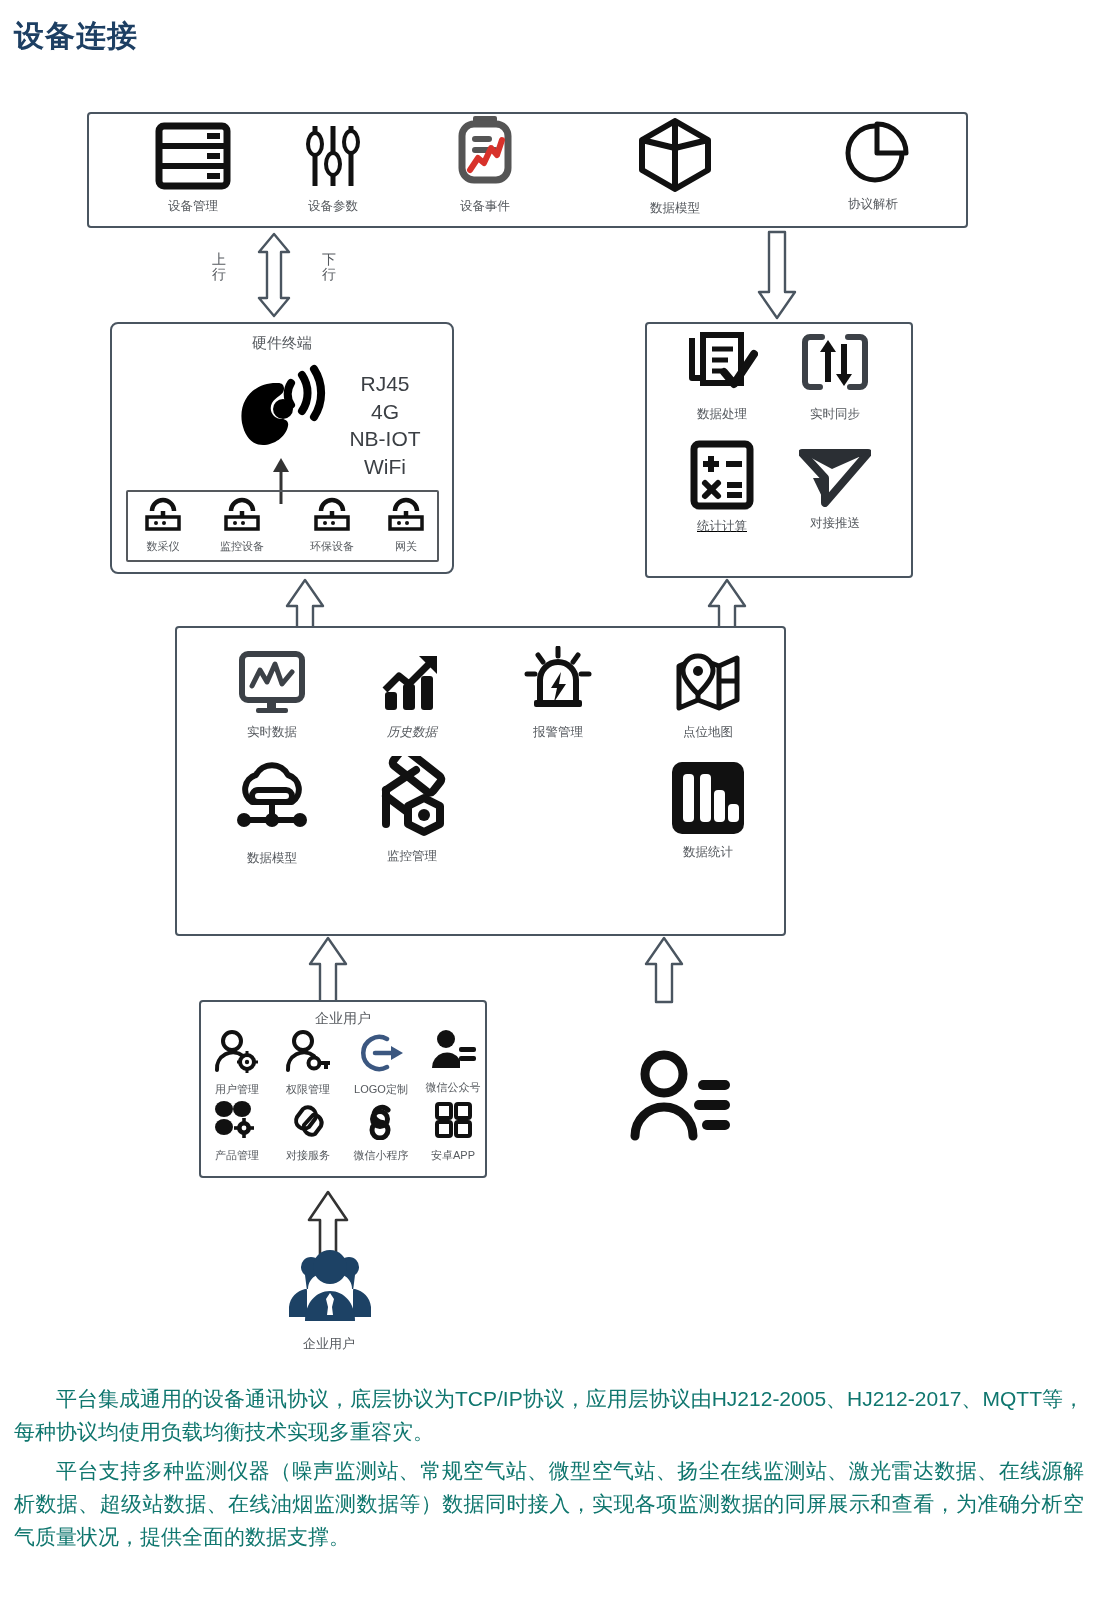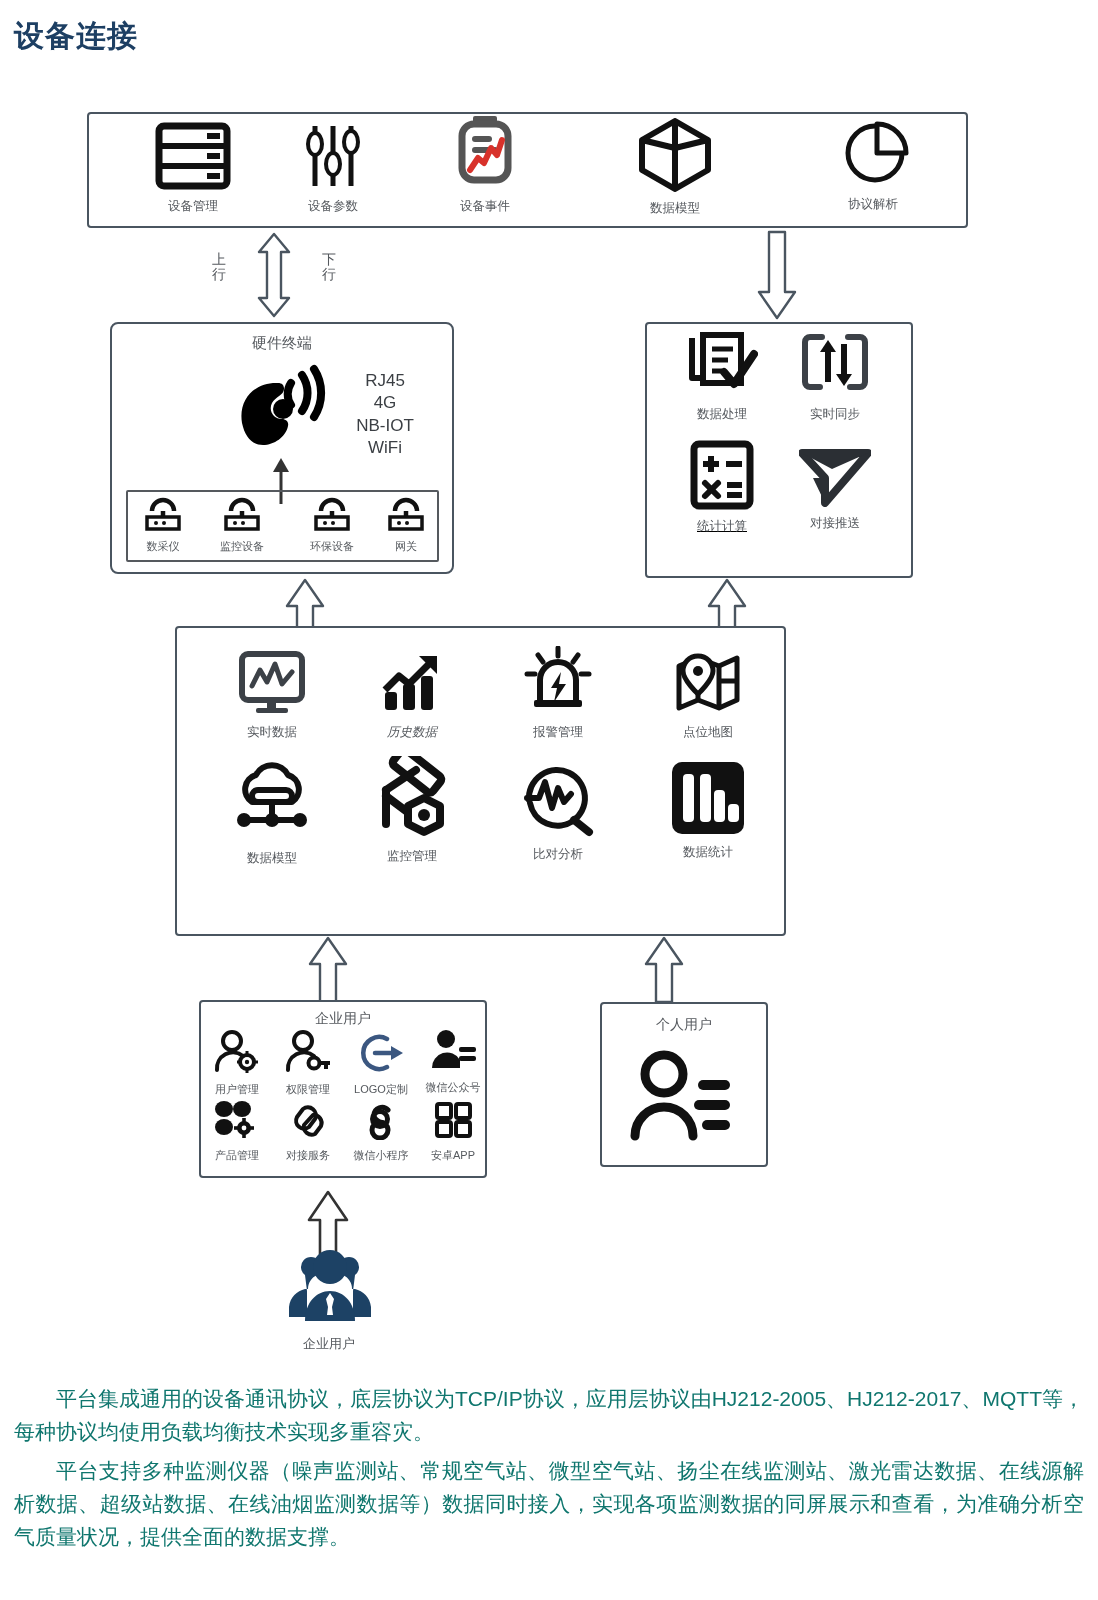--- a/index.html
+++ b/index.html
@@ -49,21 +49,21 @@
   .blockarrow svg { display: block; overflow: visible; }
 
   .dir-label {
     position: absolute;
     font-size: 14px; color: #55595e;
     line-height: 1.05; width: 18px;
   }
 
   .proto {
     position: absolute;
-    font-size: 17px; color: #3b3f44;
+    font-size: 21px; color: #3b3f44;
     line-height: 1.32; text-align: center;
   }
 
   .subbox {
     position: absolute;
     border: 2px solid #55595e;
     border-radius: 2px;
   }
 
   .bottomcap {
@@ -392,31 +392,20 @@
         <line x1="16" y1="34" x2="46" y2="14" stroke="#111" stroke-width="8" stroke-linecap="round"></line>
         <line x1="16" y1="34" x2="16" y2="68" stroke="#111" stroke-width="8" stroke-linecap="round"></line>
         <line x1="16" y1="40" x2="36" y2="55" stroke="#111" stroke-width="8" stroke-linecap="round"></line>
         <polygon points="54,42 70,50 70,68 54,76 38,68 38,50" fill="none" stroke="#111" stroke-width="8" stroke-linejoin="round"></polygon>
         <circle cx="54" cy="59" r="6" fill="#111"></circle>
       </svg>
     </span>
     <span class="cap">监控管理</span>
   </div>
 
-  <div class="cell" style="left:494px; top:758px; width:128px;">
-    <span class="glyph">
-      <svg width="82" height="80" viewBox="0 0 82 80">
-        <path d="M12,42 A28,28 0 1 1 56,63" fill="none" stroke="#111" stroke-width="6" stroke-linecap="round"></path>
-        <path d="M56,63 A28,28 0 0 1 13,45" fill="none" stroke="#111" stroke-width="6" stroke-linecap="round"></path>
-        <line x1="57" y1="62" x2="72" y2="74" stroke="#111" stroke-width="8" stroke-linecap="round"></line>
-        <polyline points="10,40 22,40 28,24 35,50 41,30 47,44 54,36" fill="none" stroke="#111" stroke-width="6" stroke-linejoin="round" stroke-linecap="round"></polyline>
-      </svg>
-    </span>
-    <span class="cap">比对分析</span>
-  </div>
 
   <div class="cell" style="left:644px; top:760px; width:128px;">
     <span class="glyph">
       <svg width="76" height="76" viewBox="0 0 76 76">
         <rect x="2" y="2" width="72" height="72" rx="10" fill="#111"></rect>
         <rect x="13" y="14" width="11" height="48" rx="4" fill="#fff"></rect>
         <rect x="30" y="14" width="11" height="48" rx="4" fill="#fff"></rect>
         <rect x="44" y="30" width="11" height="32" rx="4" fill="#fff"></rect>
         <rect x="58" y="44" width="11" height="18" rx="4" fill="#fff"></rect>
       </svg>
@@ -533,23 +522,20 @@
       <svg width="46" height="40" viewBox="0 0 46 40">
         <rect x="7" y="4" width="14" height="14" rx="2" fill="none" stroke="#111" stroke-width="4"></rect>
         <rect x="26" y="4" width="14" height="14" rx="2" fill="none" stroke="#111" stroke-width="4"></rect>
         <rect x="7" y="22" width="14" height="14" rx="2" fill="none" stroke="#111" stroke-width="4"></rect>
         <rect x="26" y="22" width="14" height="14" rx="2" fill="none" stroke="#111" stroke-width="4"></rect>
       </svg>
     </span>
     <span class="cap cap-sm">安卓APP</span>
   </div>
 
-  <div class="panel" style="left:600px; top:1002px; width:168px; height:165px;">
-    <div class="panel-title" style="top:12px; font-size:14px;">个人用户</div>
-  </div>
   <div class="blockarrow" style="left:630px; top:1048px;">
     <svg width="108" height="96" viewBox="0 0 108 96">
       <circle cx="34" cy="26" r="19" fill="none" stroke="#111" stroke-width="9"></circle>
       <path d="M5,88 A29,29 0 0 1 63,88" fill="none" stroke="#111" stroke-width="9" stroke-linecap="round"></path>
       <rect x="68" y="32" width="32" height="10" rx="5" fill="#111"></rect>
       <rect x="64" y="52" width="36" height="10" rx="5" fill="#111"></rect>
       <rect x="72" y="72" width="28" height="10" rx="5" fill="#111"></rect>
     </svg>
   </div>
 

